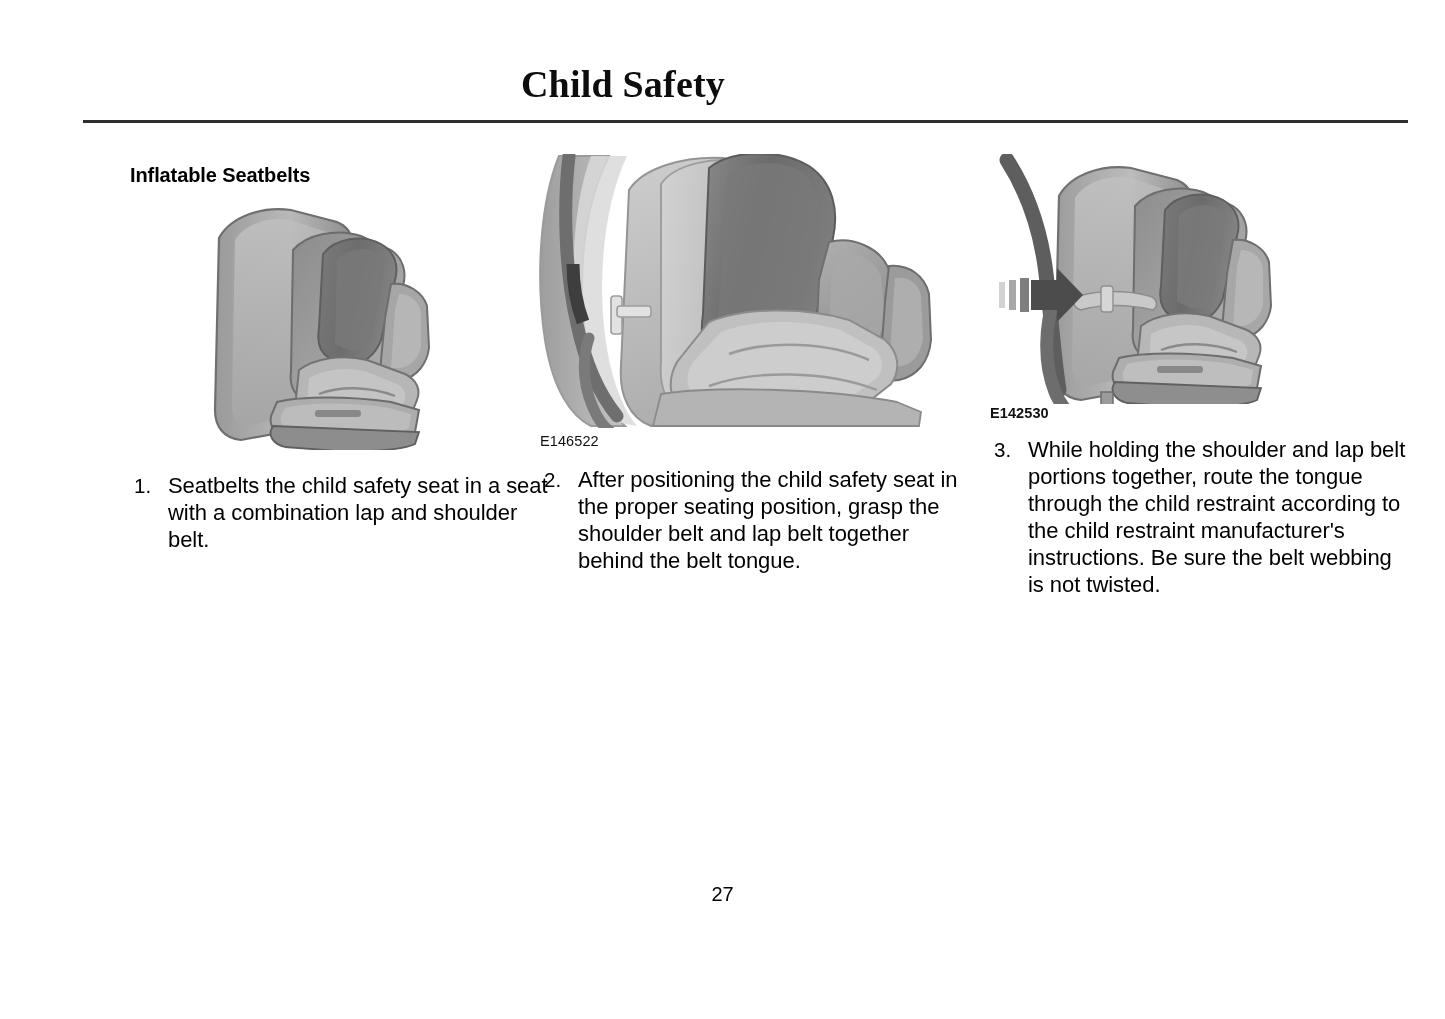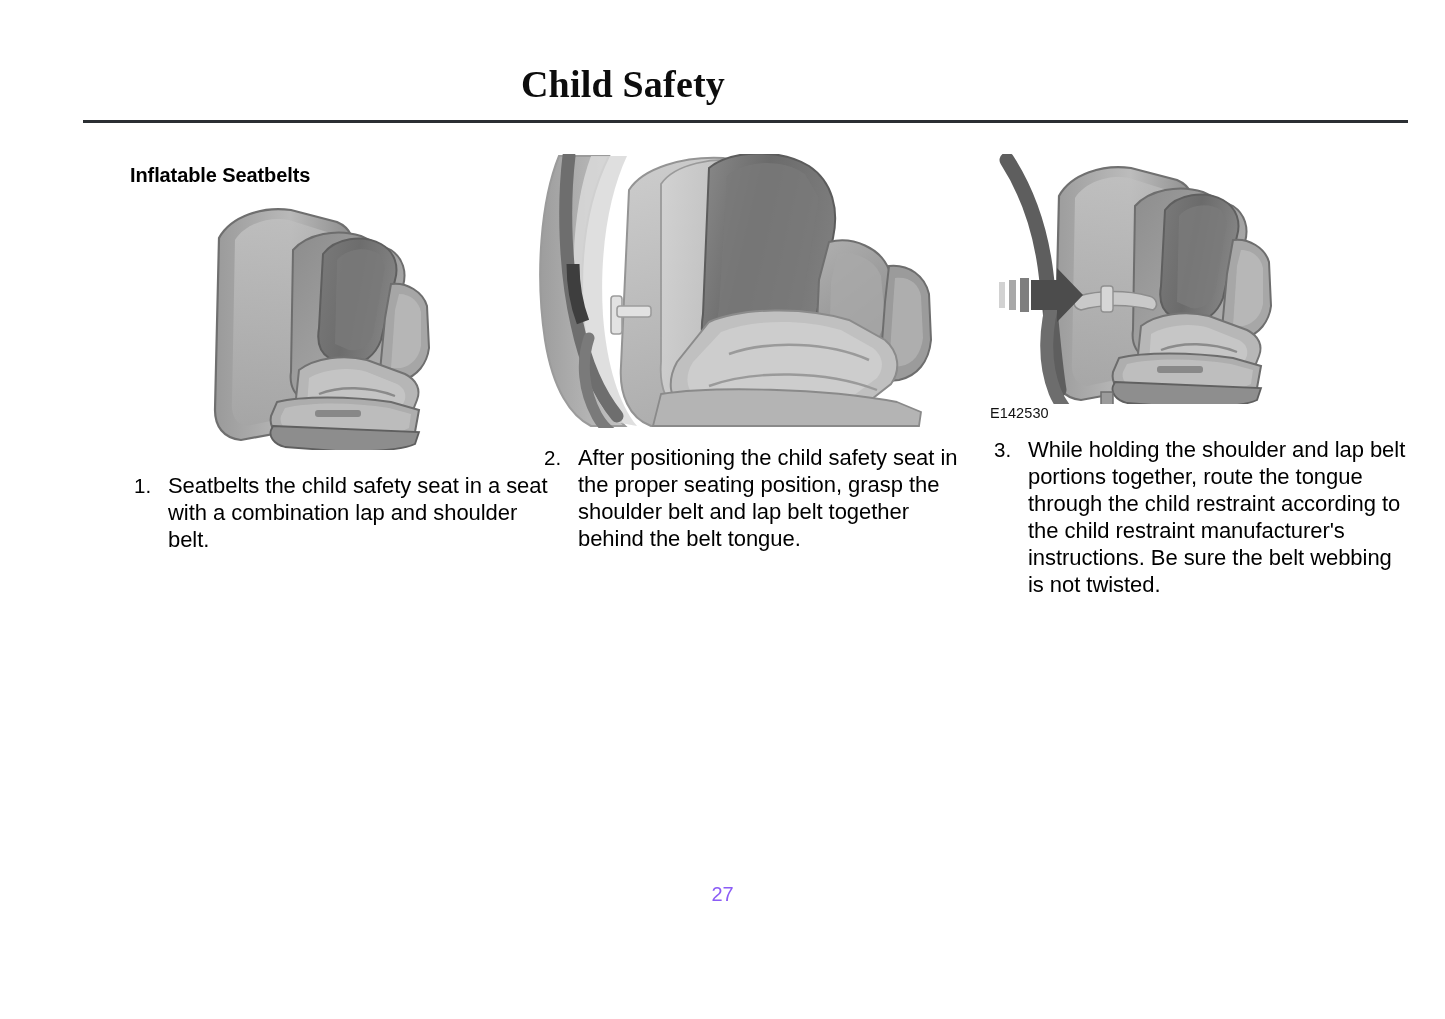--- a/index.html
+++ b/index.html
@@ -106,21 +106,21 @@
 
   
   .page-number {
     position: absolute;
     left: 0;
     top: 881px;
     width: 1445px;
     text-align: center;
     font-size: 20px;
     line-height: 26px;
-    color: #8b5cf6;
+    color: #000000;
   }
 
   svg { display: block; }
 </style>
 </head>
 <body>
 
 <div class="page-header">
   <div class="title">Child Safety</div>
 </div>
@@ -275,30 +275,31 @@
           <path d="M176 232 C 220 216, 292 216, 344 236" fill="none" stroke="#9a9a9a" stroke-width="2.4"></path>
 
           <path d="M128 240 C 180 232, 290 234, 364 248 L 388 258 L 386 272 L 120 272 Z" fill="#b4b4b4" stroke="#8a8a8a" stroke-width="1.8"></path>
 
           <g>
             <rect x="78" y="142" width="11" height="38" rx="3" fill="#e2e2e2" stroke="#9d9d9d" stroke-width="1.6"></rect>
             <rect x="84" y="152" width="34" height="11" rx="3" fill="#e2e2e2" stroke="#9d9d9d" stroke-width="1.6"></rect>
           </g>
         </svg>
       </div>
+      <div class="fig-caption" style="margin-top:4px;">E146522</div>
     </div>
 
     <div class="step" style="margin-top:16px;">
       <div class="step-num">2.</div>
       <div class="step-text">After positioning the child safety seat in the proper seating position, grasp the shoulder belt and lap belt together behind the belt tongue.</div>
     </div>
   </div>
 
   <div class="col col-3">
-    <div class="figure" style="margin-top:6px;">
+    <div class="figure" style="margin-top:6px;font-weight:bold;">
       <div class="figure-canvas" style="height:250px;">
         <svg width="430" height="250" viewBox="0 0 430 250">
           <defs>
             <linearGradient id="g3a" x1="0" y1="0" x2="1" y2="0">
               <stop offset="0%" stop-color="#9c9c9c"></stop>
               <stop offset="55%" stop-color="#bcbcbc"></stop>
               <stop offset="100%" stop-color="#8f8f8f"></stop>
             </linearGradient>
             <linearGradient id="g3b" x1="0" y1="0" x2="1" y2="0.3">
               <stop offset="0%" stop-color="#7b7b7b"></stop>

